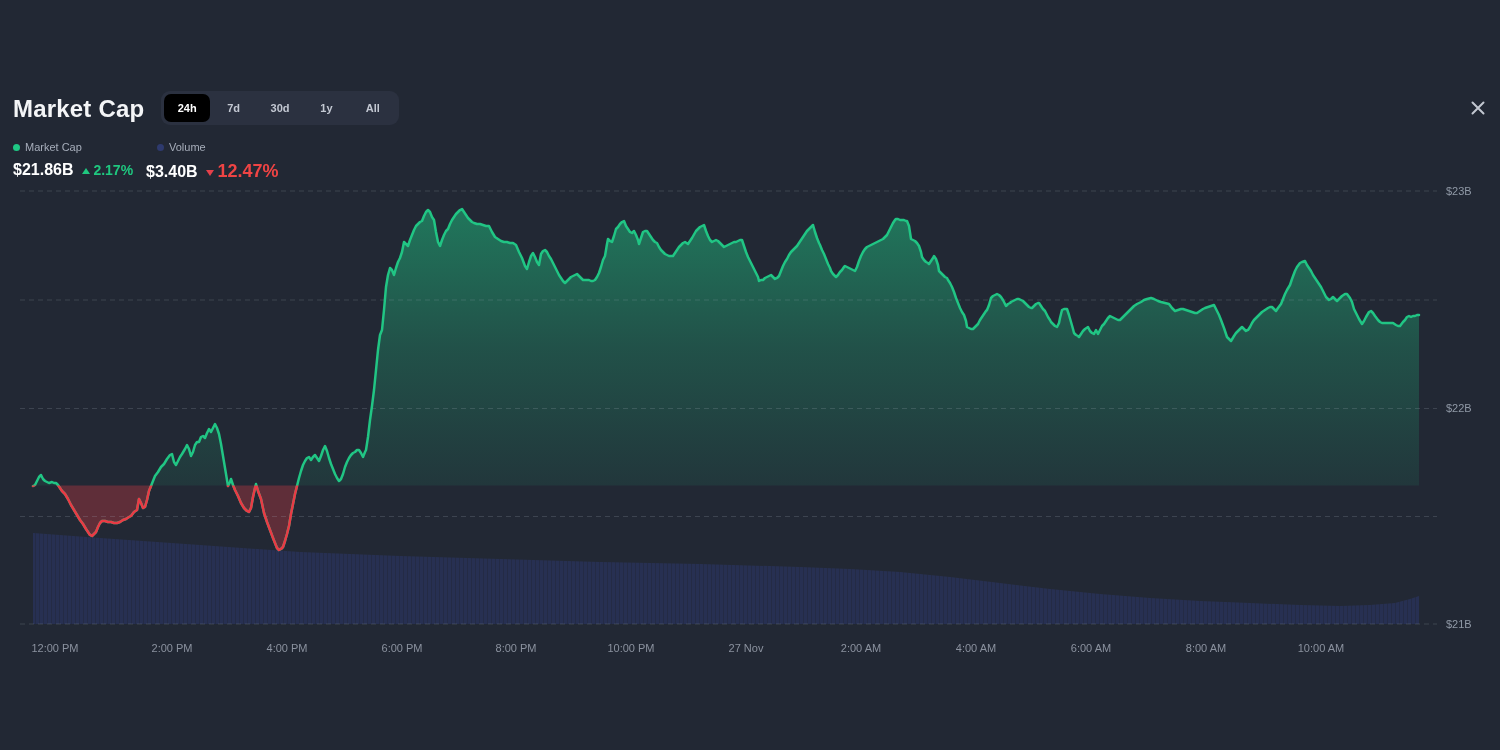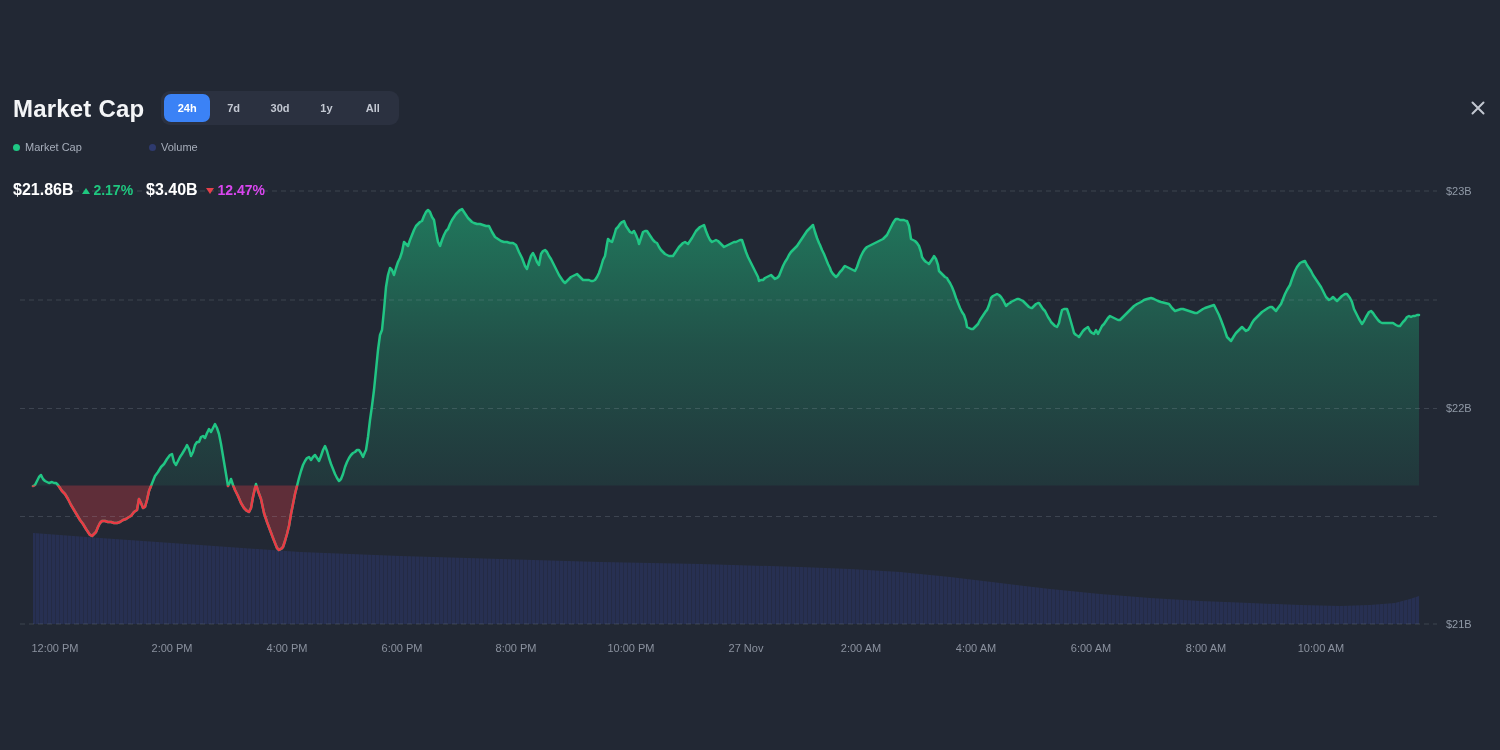--- a/index.html
+++ b/index.html
@@ -3,29 +3,29 @@
 <meta charset="utf-8">
 <style>
   * { margin:0; padding:0; box-sizing:border-box; }
   html,body { width:1500px; height:750px; background:#222834; overflow:hidden;
     font-family:"Liberation Sans", sans-serif; }
   .wrap { position:relative; width:1500px; height:750px; }
   .title { position:absolute; left:13px; top:95px; font-size:24px; font-weight:700; color:#f4f5f7; letter-spacing:0.2px; }
   .tabs { position:absolute; left:161px; top:91px; width:238px; height:34px; background:#2b3140; border-radius:9px;
      display:flex; align-items:center; padding:3px; }
   .tab { flex:1; height:28px; line-height:28px; text-align:center; font-size:11px; font-weight:700; color:#c3c8d2; border-radius:7px; }
-  .tab.active { background:#3b82f6; color:#ffffff; font-weight:700; }
+  .tab.active { background:#000000; color:#ffffff; font-weight:700; }
   .close { position:absolute; left:1470px; top:100px; width:16px; height:16px; }
   .legend { position:absolute; left:13px; top:141px; height:12px; }
   .leg-item { position:absolute; top:0; font-size:11px; color:#a6adba; white-space:nowrap; }
   .dot { display:inline-block; width:7px; height:7px; border-radius:50%; margin-right:5px; position:relative; top:0px; }
   .vals { position:absolute; left:13px; top:161px; font-size:16px; font-weight:700; color:#ffffff; }
-  .v { position:absolute; top:0; white-space:nowrap;margin-top:20px; }
+  .v { position:absolute; top:0; white-space:nowrap; }
   .pct-up { color:#1fc77f; font-size:14px; }
-  .pct-dn { color:#d946ef; font-size:14px; }
+  .pct-dn { color:#ef4444; font-size:18px; }
   .tri { display:inline-block; width:0; height:0; margin:0 3px 1px 0; }
   .tri.up { border-left:4px solid transparent; border-right:4px solid transparent; border-bottom:6px solid #1fc77f; }
   .tri.dn { border-left:4px solid transparent; border-right:4px solid transparent; border-top:6px solid #e5404a; }
 </style>
 </head>
 <body>
 <div class="wrap">
   <svg width="1500" height="750" viewBox="0 0 1500 750" style="position:absolute;left:0;top:0">
     <defs>
       <linearGradient id="gfill" x1="0" y1="206" x2="0" y2="488" gradientUnits="userSpaceOnUse">
@@ -90,20 +90,20 @@
     <div class="tab">30d</div>
     <div class="tab">1y</div>
     <div class="tab">All</div>
   </div>
   <svg class="close" viewBox="0 0 16 16">
       <path d="M2.5 2.5 L13.5 13.5 M13.5 2.5 L2.5 13.5" stroke="#c2c7d0" stroke-width="2" stroke-linecap="round"></path>
     </svg>
 
   <div class="legend">
     <span class="leg-item" style="left:0px"><span class="dot" style="background:#1fc784"></span>Market Cap</span>
-    <span class="leg-item" style="left:136px"><span class="dot" style="background:#2e3a6e"></span>Volume</span>
+    <span class="leg-item" style="left:144px"><span class="dot" style="background:#2e3a6e"></span>Volume</span>
   </div>
 
   <div class="vals">
     <span class="v" style="left:0px">$21.86B&nbsp;&nbsp;<span class="pct-up"><span class="tri up"></span>2.17%</span></span>
     <span class="v" style="left:133px">$3.40B&nbsp;&nbsp;<span class="pct-dn"><span class="tri dn"></span>12.47%</span></span>
   </div>
 </div>
 
 </body></html>

